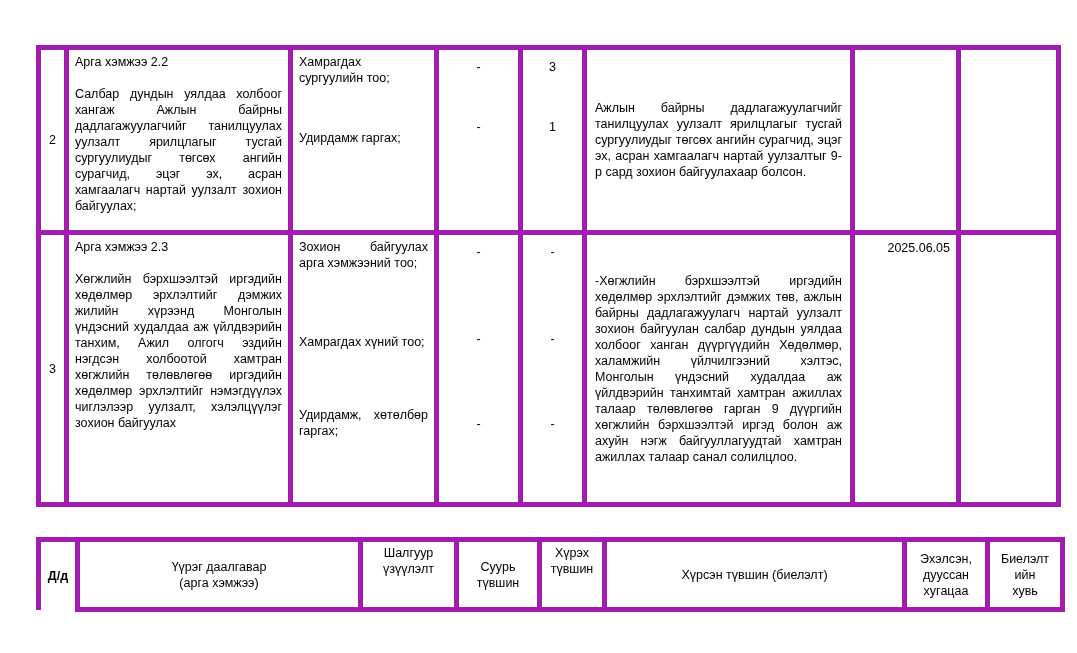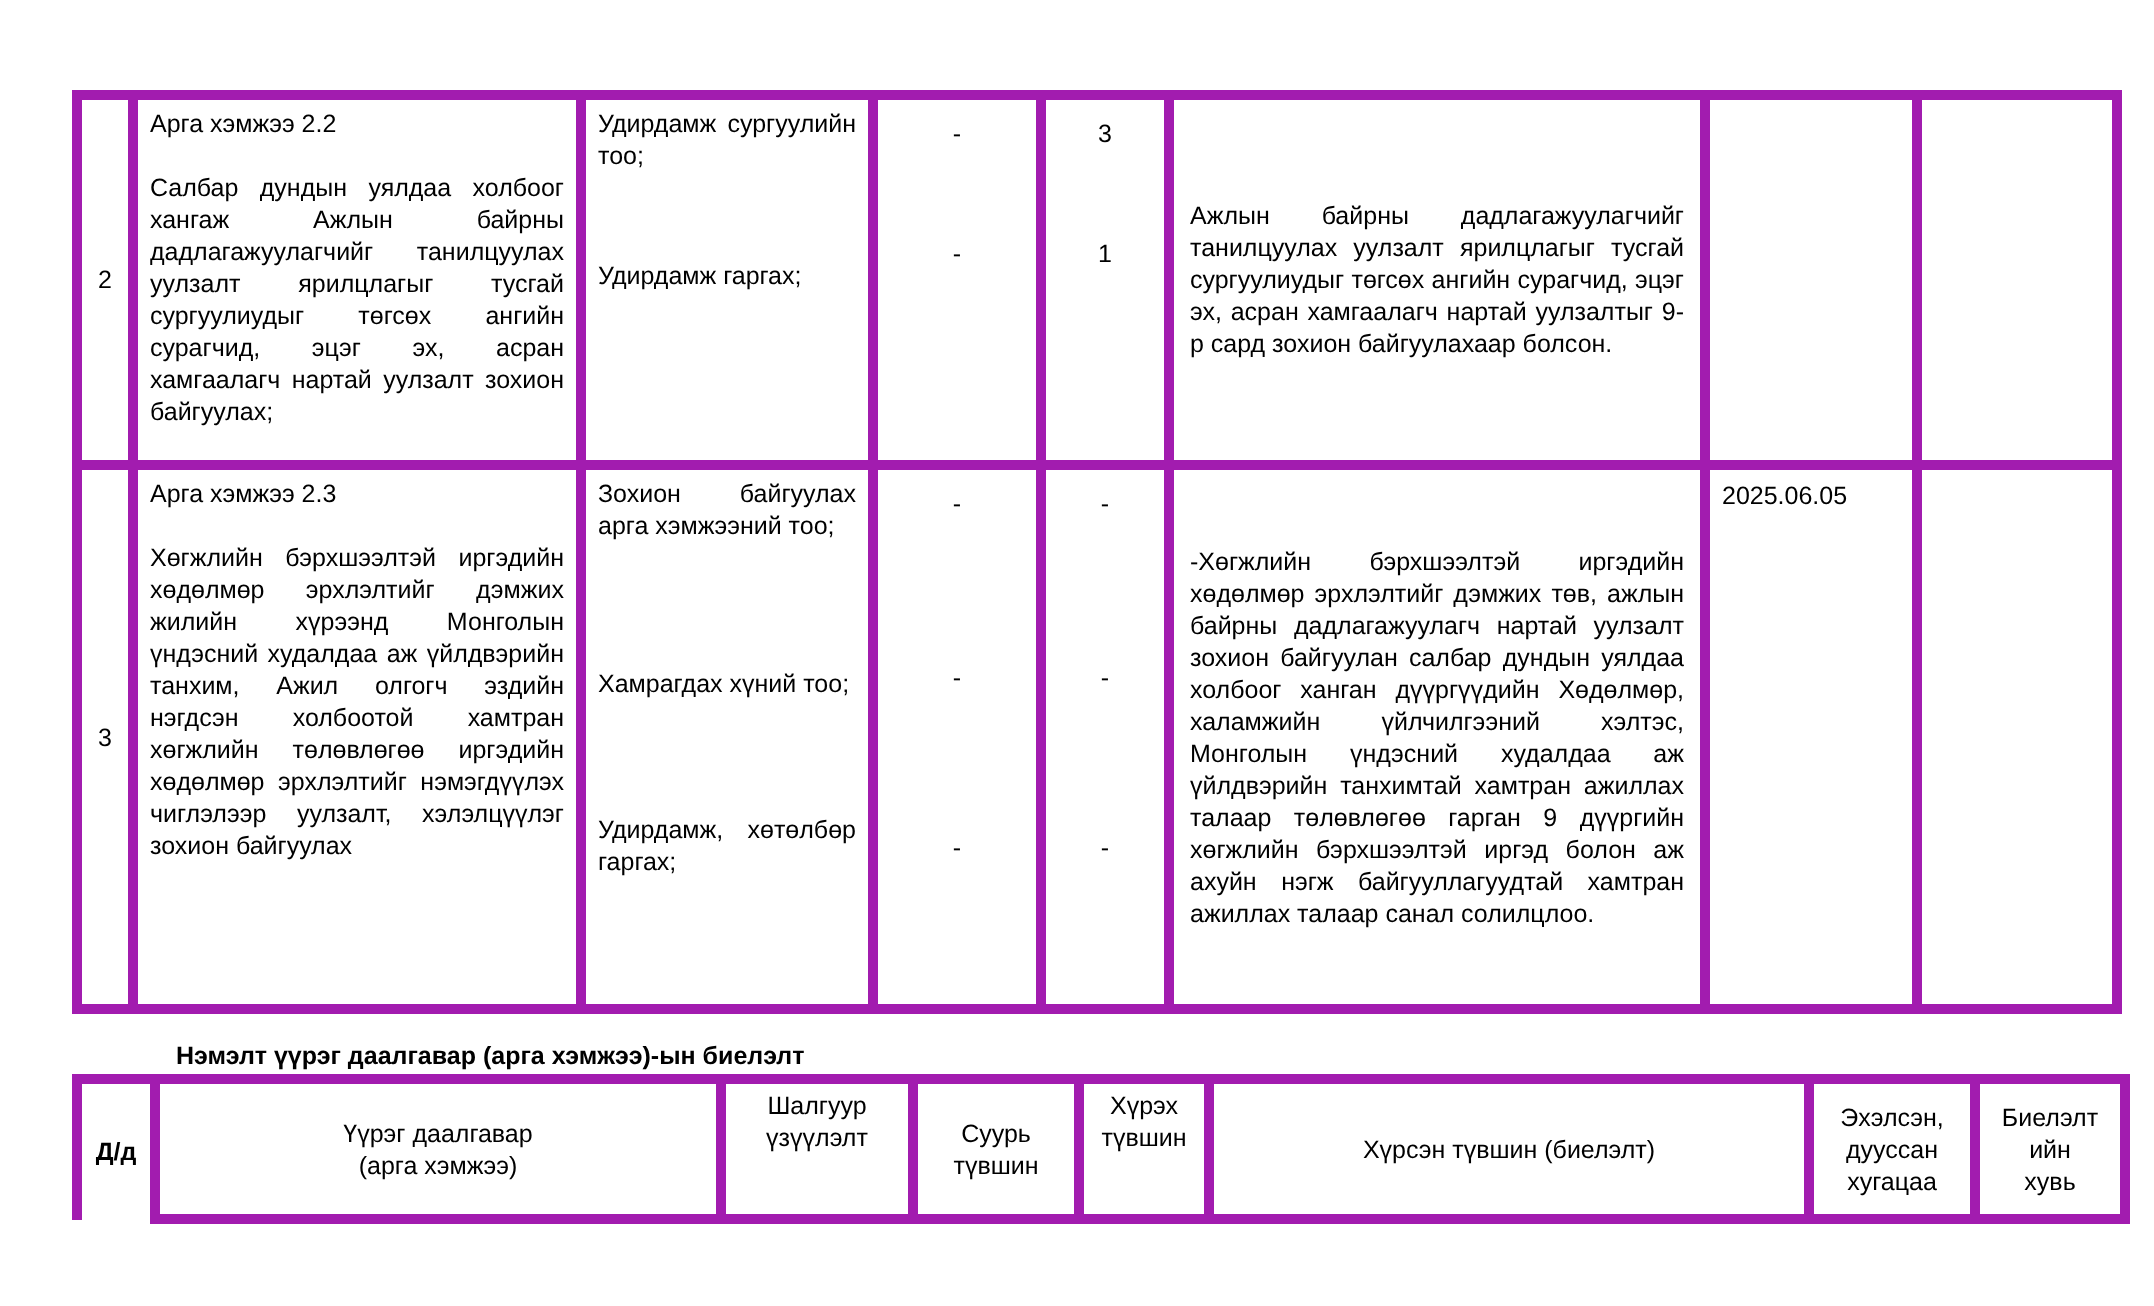--- a/index.html
+++ b/index.html
@@ -16,21 +16,21 @@
   
   .top-table { position: absolute; left: 36px; top: 45px; width: 1020px; }
   .top-table .row-a { height: 185px; }
   .top-table .row-b { height: 272px; }
   .cell-num   { text-align: center; vertical-align: middle; }
   .cell-task  { vertical-align: top; text-align: justify; padding-top: 4px; }
   .task-title { margin-bottom: 16px; text-align: left; }
   .cell-ind   { vertical-align: top; text-align: justify; padding-top: 4px; }
   .cell-ctr   { vertical-align: top; text-align: center; padding-top: 9px; }
   .cell-result{ vertical-align: middle; text-align: justify; padding: 2px 8px; margin-left: 26px; }
-  .cell-date  { vertical-align: top; text-align: left; padding-top: 5px; }
+  .cell-date  { vertical-align: top; text-align: right; padding-top: 5px; }
   .cell-pct   { vertical-align: top; }
 
   .ind-item-a1 { min-height: 76px; }
   .ind-item-b1 { min-height: 95px; }
   .ind-item-b2 { min-height: 73px; }
   .ctr-item-a1 { min-height: 60px; }
   .ctr-item-b1 { min-height: 87px; }
   .ctr-item-b2 { min-height: 85px; }
 
   
@@ -62,21 +62,21 @@
     </colgroup>
 
     <tbody>
         <tr class="row-a">
       <td class="cell-num">2</td>
       <td class="cell-task">
         <div class="task-title">Арга хэмжээ 2.2</div>
         <div class="task-body">Салбар дундын уялдаа холбоог хангаж Ажлын байрны дадлагажуулагчийг танилцуулах уулзалт ярилцлагыг тусгай сургуулиудыг төгсөх ангийн сурагчид, эцэг эх, асран хамгаалагч нартай уулзалт зохион байгуулах;</div>
       </td>
       <td class="cell-ind">
-        <div class="ind-item-a1">Удирдамж сургуулийн тоо;</div>
+        <div class="ind-item-a1">Хамрагдах сургуулийн тоо;</div>
         <div>Удирдамж гаргах;</div>
       </td>
       <td class="cell-ctr">
         <div class="ctr-item-a1">-</div>
         <div>-</div>
       </td>
       <td class="cell-ctr">
         <div class="ctr-item-a1">3</div>
         <div>1</div>
       </td>
@@ -106,21 +106,20 @@
         <div class="ctr-item-b2">-</div>
         <div>-</div>
       </td>
       <td class="cell-result">-Хөгжлийн бэрхшээлтэй иргэдийн хөдөлмөр эрхлэлтийг дэмжих төв, ажлын байрны дадлагажуулагч нартай уулзалт зохион байгуулан салбар дундын уялдаа холбоог ханган дүүргүүдийн Хөдөлмөр, халамжийн үйлчилгээний хэлтэс, Монголын үндэсний худалдаа аж үйлдвэрийн танхимтай хамтран ажиллах талаар төлөвлөгөө гарган 9 дүүргийн хөгжлийн бэрхшээлтэй иргэд болон аж ахуйн нэгж байгууллагуудтай хамтран ажиллах талаар санал солилцлоо.</td>
       <td class="cell-date">2025.06.05</td>
       <td class="cell-pct"></td>
     </tr>
   </tbody>
     </table>
 
-  <div class="section-heading">Нэмэлт үүрэг даалгавар (арга хэмжээ)-ын биелэлт</div>
 
   <table class="bottom-table">
     <colgroup>
       <col style="width:39px">
         <col style="width:283px">
         <col style="width:96px">
       <col style="width:83px">
         <col style="width:65px">
         <col style="width:300px">
       <col style="width:83px">

